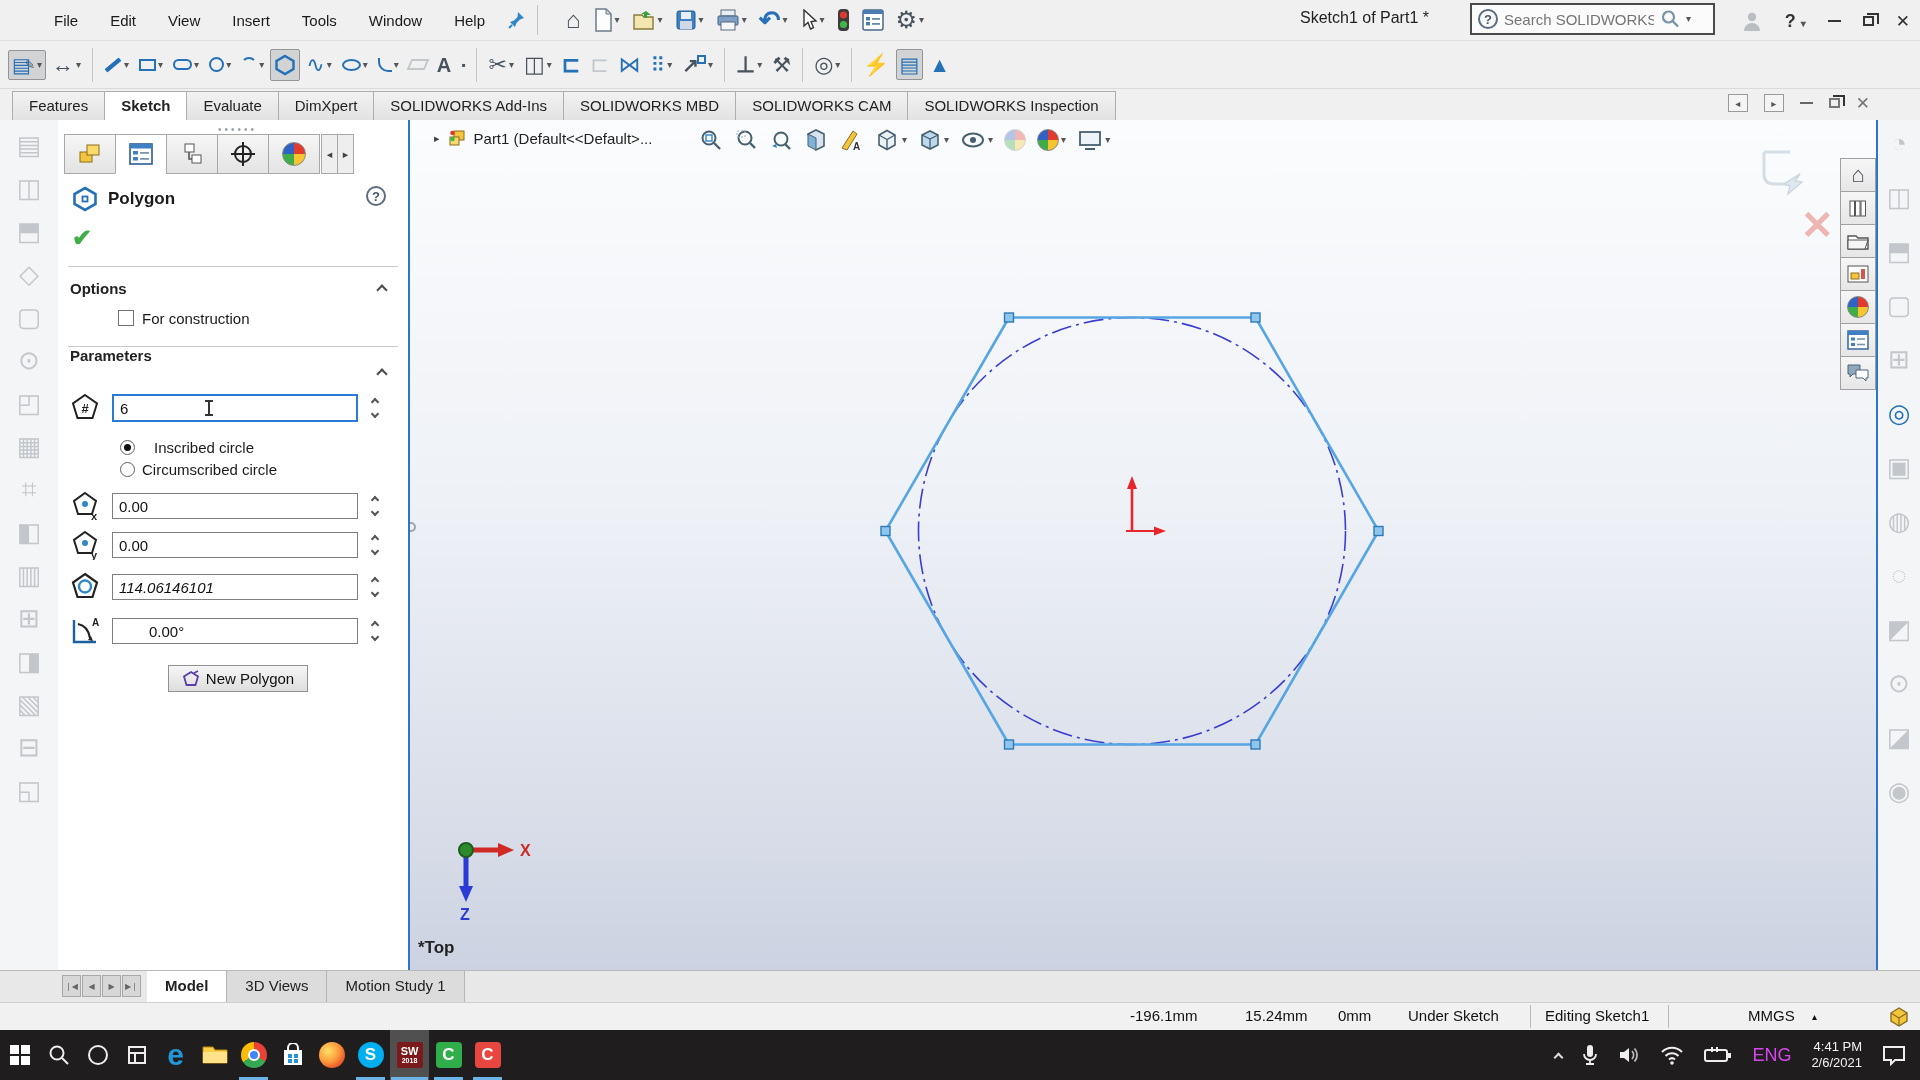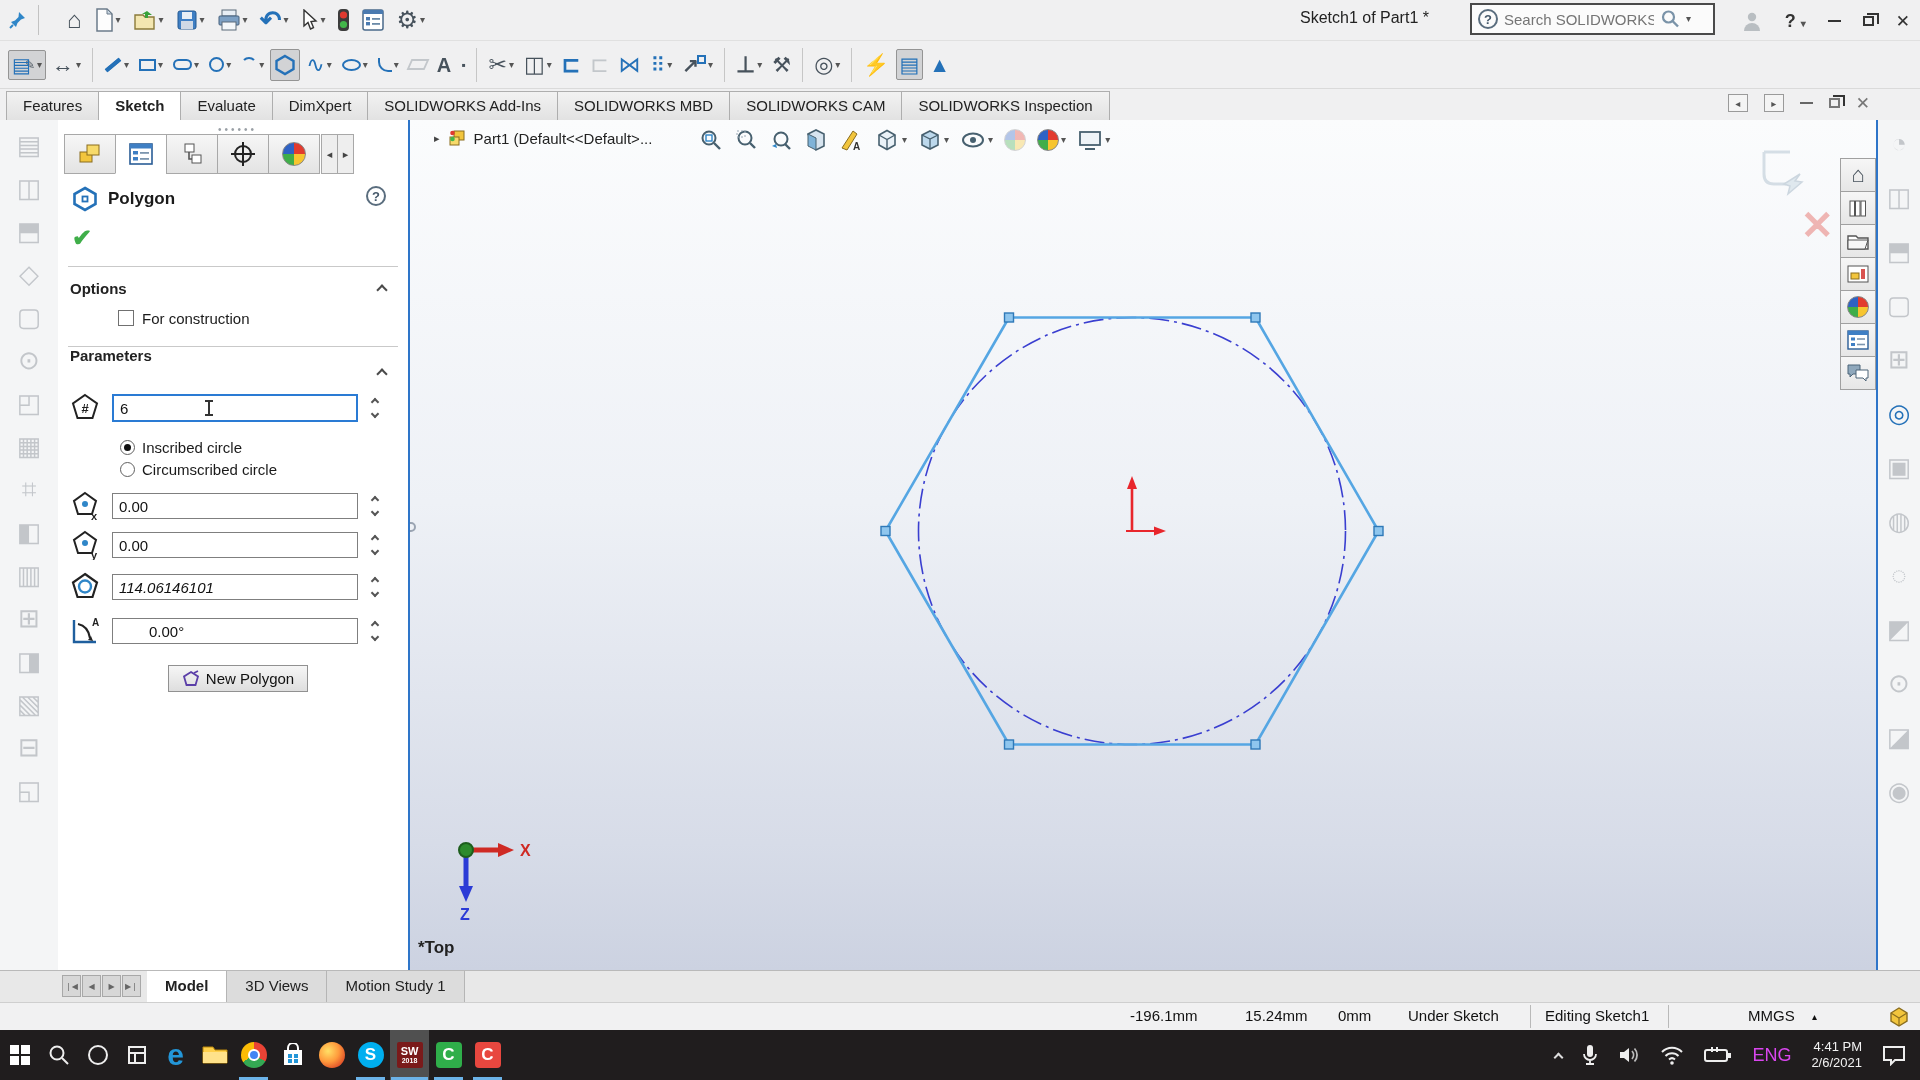--- a/index.html
+++ b/index.html
@@ -123,20 +123,29 @@
   .clock{text-align:right;font-size:13px;line-height:1.25;color:#f2f2f2}
   .eng{font-size:18px;color:#d946ef}
   svg{display:block}
 </style>
 </head>
 <body>
 
 <div class="screen">
 
   <div class="titlebar">
+    <div class="menus">
+      <span class="menu-item">File</span>
+      <span class="menu-item">Edit</span>
+      <span class="menu-item">View</span>
+      <span class="menu-item">Insert</span>
+      <span class="menu-item">Tools</span>
+      <span class="menu-item">Window</span>
+      <span class="menu-item">Help</span>
+    </div>
     <span style="margin-left:8px">
       <svg width="20" height="20" viewBox="0 0 20 20">
           <path d="M11 2 L17 8 L13 9.5 L9.5 13 L8 17 L3 12 L7 10.5 L10.5 7 Z" fill="#2f86c8"></path>
           <line x1="5" y1="15" x2="2" y2="18" stroke="#2f86c8" stroke-width="2"></line>
         </svg>
     </span>
     <div class="tb-sep"></div>
     <div class="qbar">
       <span class="qbtn">
           <span class="tglyph dk" style="font-size:24px">⌂</span>
@@ -332,21 +341,21 @@
       </span>
     <span class="tool pressed">
         <span class="tglyph" style="font-size:21px">▤</span>
       </span>
     <span class="tool">
         <span class="tglyph" style="font-size:21px">▲</span>
       </span>
   </div>
 
   <div class="tabbar">
-    <span class="ctab" style="margin-left:6px">Features</span>
+    <span class="ctab" style="margin-left:12px">Features</span>
     <span class="ctab active">Sketch</span>
     <span class="ctab">Evaluate</span>
     <span class="ctab">DimXpert</span>
     <span class="ctab">SOLIDWORKS Add-Ins</span>
     <span class="ctab">SOLIDWORKS MBD</span>
     <span class="ctab">SOLIDWORKS CAM</span>
     <span class="ctab">SOLIDWORKS Inspection</span>
     <div class="doc-ctl">
       <span class="pane-btn">◂</span>
       <span class="pane-btn">▸</span>
@@ -446,21 +455,21 @@
           </svg>
         </span>
       <input class="pinput focused" style="top: 274px; height: 28px;" readonly="" value="6">
       <span class="ibeam" style="left:150px;top:280px"></span>
       <span class="spin" style="top:275px">
           <i class="chev up"></i>
           <i class="chev dn"></i>
         </span>
 
       <span class="radio sel" style="left:62px;top:320px"></span>
-      <span class="plabel" style="left:84px;top:319px">Inscribed circle</span>
+      <span class="plabel" style="left:96px;top:319px">Inscribed circle</span>
       <span class="radio" style="left:62px;top:342px"></span>
       <span class="plabel" style="left:84px;top:341px">Circumscribed circle</span>
 
       <span class="prow-icon" style="top:371px">
         <svg width="30" height="30" viewBox="0 0 30 30">
             <polygon points="15,2 26,10 22,23 8,23 4,10" fill="none" stroke="#222" stroke-width="2"></polygon>
             <circle cx="15" cy="13" r="3" fill="#2f86c8"></circle>
             <text x="21" y="29" font-size="11" font-weight="bold" fill="#222">x</text>
           </svg>
         </span>

